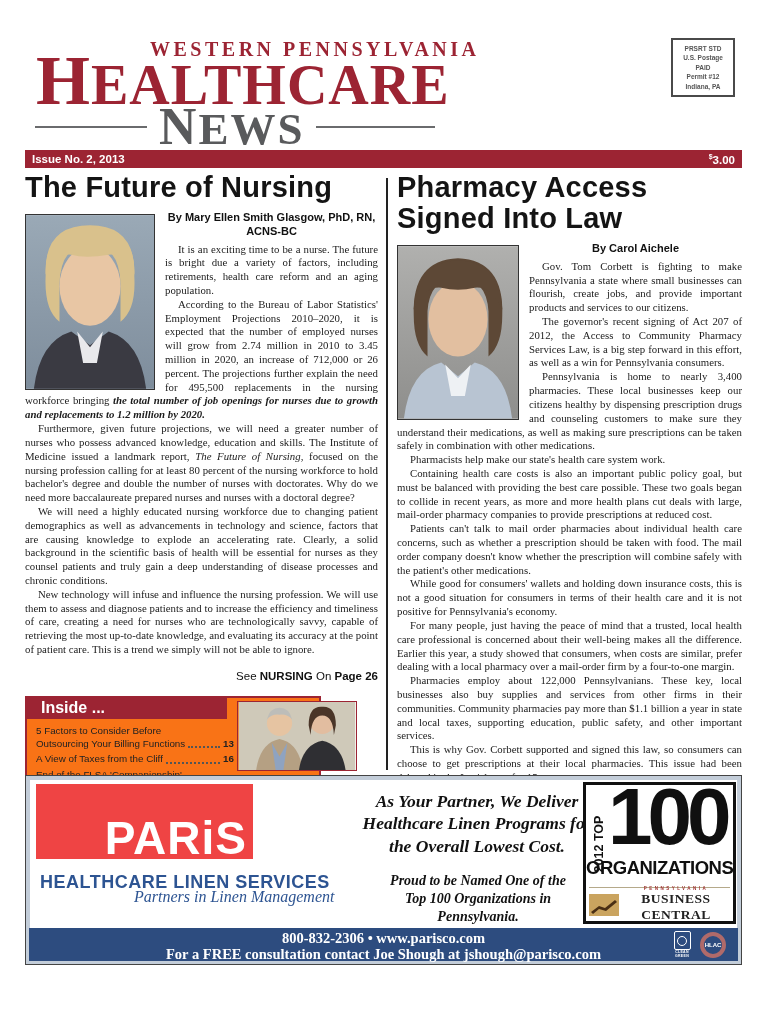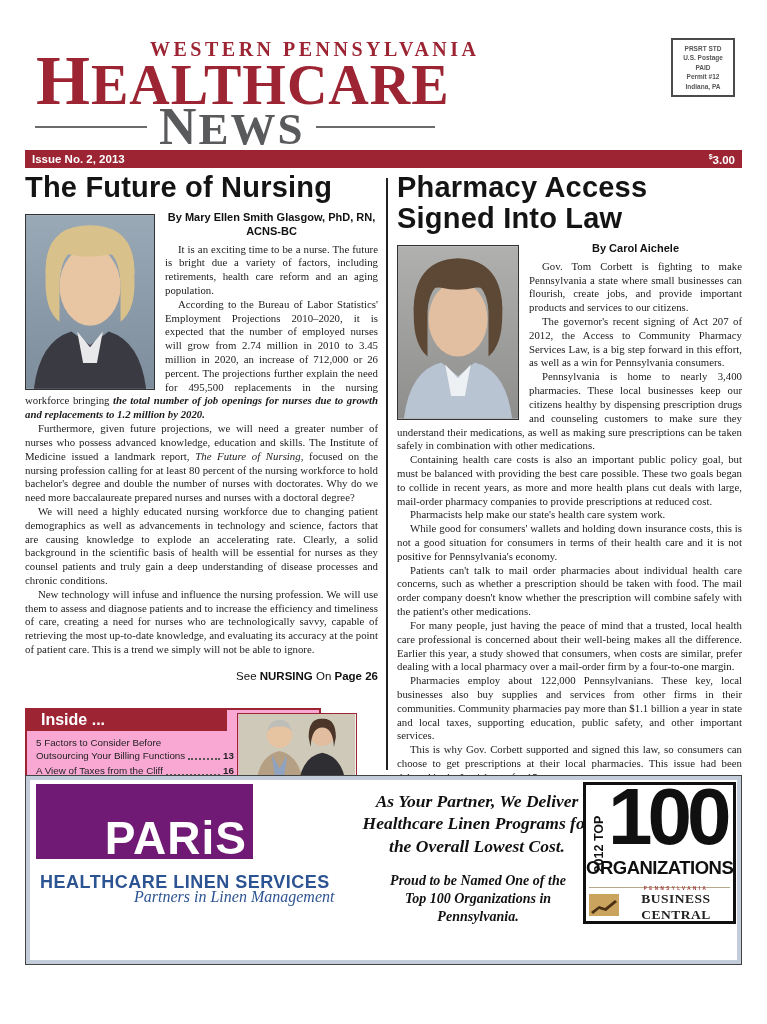--- a/index.html
+++ b/index.html
@@ -60,22 +60,22 @@
   .art-body p { text-indent:13px; }
   .em-bi { font-weight:bold; font-style:italic; }
   .em-i { font-style:italic; }
   .see-line {
     font-family:"Liberation Sans", sans-serif; font-size:11.5px; text-align:right;
     margin-top:13px; color:#111;
   }
   .see-line b { font-weight:700; }
   
   .inside-box {
-    position:relative; margin-top:26px; width:296px; height:116px;
-    background:#f9a8d4; border:2.5px solid #9c2433;
+    position:relative; margin-top:14px; width:296px; height:116px;
+    background:#f97316; border:2.5px solid #9c2433;
   }
   .inside-header {
     position:absolute; left:0; top:0; width:200px; height:21px; background:#9c2433;
     color:#fff; font-family:"Liberation Sans", sans-serif; font-weight:700;
     font-size:16px; padding-left:14px; line-height:20px;
   }
   .toc { position:absolute; left:9px; top:27px; width:198px;
     font-family:"Liberation Sans", sans-serif; font-size:9.8px; color:#222; line-height:1.3; }
   .toc-item { margin-bottom:3px; }
   .toc-flex { display:flex; align-items:flex-end; }
@@ -85,21 +85,21 @@
   .inside-caption {
     position:absolute; left:210px; top:77px; width:124px;
     font-family:"Liberation Sans", sans-serif; font-size:9.8px; font-weight:600;
     color:#333; line-height:1.25;
   }
   
   .ad {
     position:absolute; left:25px; top:775px; width:717px; height:190px;
     border:1.5px solid #444; box-shadow:inset 0 0 0 4px #c3cdd9; background:#fff;
   }
-  .paris-bluebox { position:absolute; left:10px; top:8px; width:217px; height:75px; background:#701a75;text-align:center; }
+  .paris-bluebox { position:absolute; left:10px; top:8px; width:217px; height:75px; background:#ef4444;text-align:center; }
   .paris-word {
     position:absolute; right:6px; bottom:-6px; color:#fff;
     font-family:"Liberation Sans", sans-serif; font-weight:800; font-size:46px; letter-spacing:1px;
   }
   .paris-sub {
     position:absolute; left:14px; top:88px; width:320px;
     font-family:"Liberation Sans", sans-serif; font-weight:800; font-size:18px;
     color:#2d5492; letter-spacing:0.5px;margin-top:8px;
   }
   .paris-tagline {
@@ -286,24 +286,24 @@
         <path d="M16 70 Q14 14 61 12 Q108 14 106 70 Q106 100 92 112 L92 66 Q90 32 61 32 Q32 32 30 66 L30 112 Q16 100 16 70 Z" fill="#5d4836"></path>
         <ellipse cx="61" cy="74" rx="30" ry="38" fill="#e2bfa0"></ellipse>
         <path d="M16 64 Q18 16 61 14 Q104 16 106 64 Q94 40 78 42 Q61 46 44 42 Q28 40 16 64 Z" fill="#5d4836"></path>
         <path d="M6 175 Q12 126 44 118 L61 132 L78 118 Q110 126 116 175 Z" fill="#b8c4d2"></path>
         <path d="M48 120 L61 134 L74 120 L68 152 L54 152 Z" fill="#eef1f4"></path>
       </svg>
       <div class="byline">By Carol Aichele</div>
       <p>Gov. Tom Corbett is fighting to make Pennsylvania a state where small businesses can flourish, create jobs, and provide important products and services to our citizens.</p>
       <p>The governor's recent signing of Act 207 of 2012, the Access to Community Pharmacy Services Law, is a big step forward in this effort, as well as a win for Pennsylvania consumers.</p>
       <p>Pennsylvania is home to nearly 3,400 pharmacies.  These local businesses keep our citizens healthy by dispensing prescription drugs and counseling customers to make sure they understand their medications, as well as making sure prescriptions can be taken safely in combination with other medications.</p>
+      <p>Pharmacists help make our state's health care system work.</p>
       <p>Containing health care costs is also an important public policy goal, but must be balanced with providing the best care possible. These two goals began to collide in recent years, as more and more health plans cut deals with large, mail-order pharmacy companies to provide prescriptions at reduced cost.</p>
-      <p>Pharmacists help make our state's health care system work.</p>
+      <p>Patients can't talk to mail order pharmacies about individual health care concerns, such as whether a prescription should be taken with food. The mail order company doesn't know whether the prescription will combine safely with the patient's other medications.</p>
       <p>While good for consumers' wallets and holding down insurance costs, this is not a good situation for consumers in terms of their health care and it is not positive for Pennsylvania's economy.</p>
-      <p>Patients can't talk to mail order pharmacies about individual health care concerns, such as whether a prescription should be taken with food. The mail order company doesn't know whether the prescription will combine safely with the patient's other medications.</p>
       <p>For many people, just having the peace of mind that a trusted, local health care professional is concerned about their well-being makes all the difference. Earlier this year, a study showed that consumers, when costs are similar, prefer dealing with a local pharmacy over a mail-order firm by a four-to-one margin.</p>
       <p>Pharmacies employ about 122,000 Pennsylvanians.  These key, local businesses also buy supplies and services from other firms in their communities.  Community pharmacies pay more than $1.1 billion a year in state and local taxes, supporting education, public safety, and other important services.</p>
       <p>This is why Gov. Corbett supported and signed this law, so consumers can choose to get prescriptions at their local pharmacies.  This issue had been debated in the Legislature for 15 years.</p>
     </div>
     <div class="see-line"><span>See </span><b>PHARMACY</b><span> On </span><b>Page 26</b></div>
   </div>
 </div>
 
 <div class="ad">
   <div class="paris-bluebox">
@@ -324,13 +324,28 @@
         <rect width="30" height="22" fill="#caa45f"></rect>
         <path d="M2 18 L10 12 L16 14 L26 6 L28 8 L17 17 L10 15 L4 20 Z" fill="#4a2f14"></path>
       </svg>
       <div class="badge-brand-txt">
         <div class="badge-brand-top">PENNSYLVANIA</div>
         <div class="badge-brand-name">BUSINESS CENTRAL</div>
       </div>
     </div>
   </div>
 
+  <div class="navy-bar">
+    <div class="navy-line1">800-832-2306  •  www.parisco.com</div>
+    <div class="navy-line2">For a FREE consultation contact Joe Shough at jshough@parisco.com</div>
+    <div class="navy-icons">
+      <div class="cg-icon">
+        <div class="cg-box">
+            <div class="cg-circle"></div>
+          </div>
+        <div class="cg-label">CLEAN GREEN</div>
+      </div>
+      <div class="hlac-seal">
+          <span>HLAC</span>
+        </div>
+    </div>
+  </div>
 </div>
 
 </body></html>

